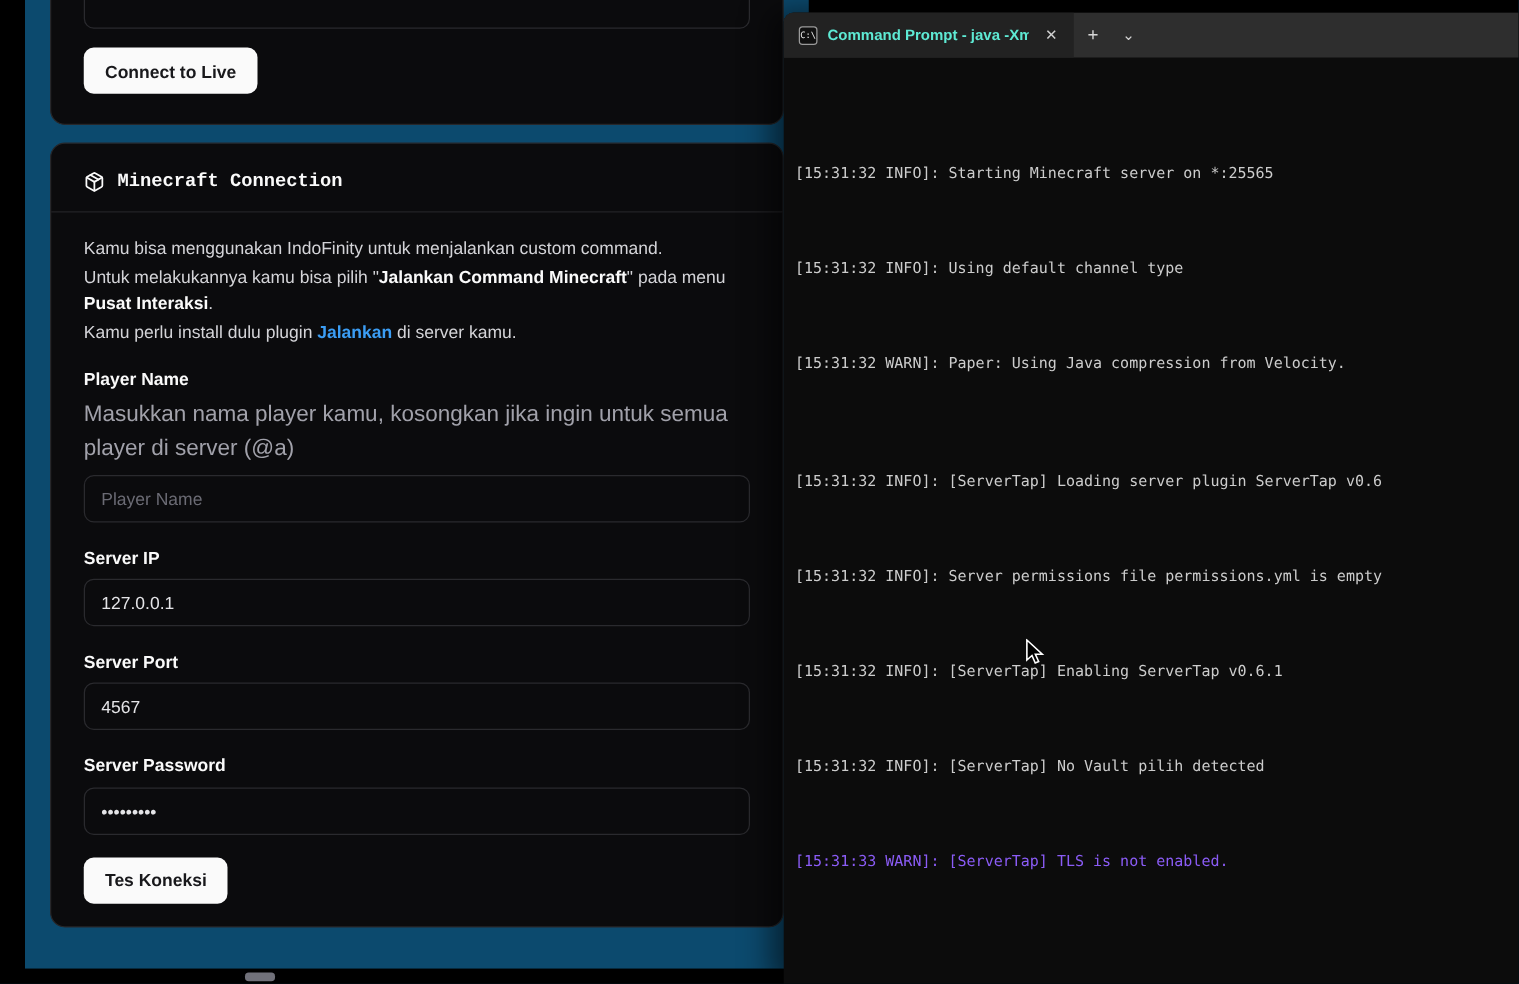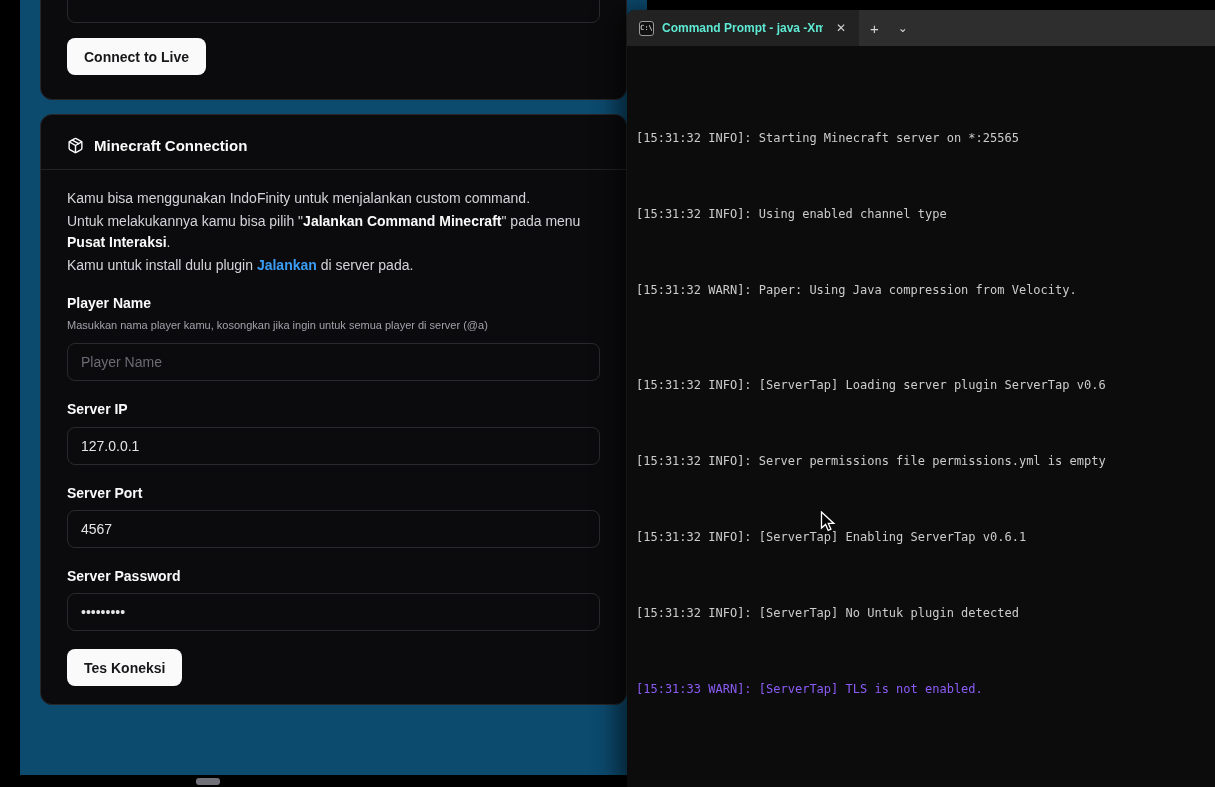--- a/index.html
+++ b/index.html
@@ -33,32 +33,32 @@
     background:#fafafa; color:#18181b;
     border:none; border-radius:8px;
     font-family:inherit; font-size:14px; font-weight:700;
     height:37px; padding:0 17px; cursor:pointer;
   }
   .card-mc { margin-top:14px; }
   .mc-header {
     display:flex; align-items:flex-start; gap:10px;
     padding:22px 26px 15px;
     border-bottom:1px solid #232326;
-    color:#fafafa; font-weight:700; font-size:15px;
+    color:#fafafa; font-weight:700; font-size:15px;font-family:Liberation Mono, monospace;
   }
   .mc-header svg { flex:0 0 auto; }
   .mc-body { padding:18px 26px 18px; font-size:14px; line-height:1.45; }
   .desc { color:#d4d4d8; margin-bottom:3px; }
   .desc b { color:#fafafa; font-weight:700; }
   .link { color:#3b9df4; font-weight:700; text-decoration:none; cursor:pointer; }
   .field-label {
     display:block; color:#fafafa; font-weight:700; font-size:14px;
     margin:18px 0 7px;
   }
-  .field-hint { color:#a1a1aa; font-size:11px; margin:-2px 0 9px; }
+  .field-hint { color:#a1a1aa; font-size:18px; margin:-2px 0 9px; }
   .text-input {
     width:100%; height:38px;
     background:transparent;
     border:1px solid #2a2a2e; border-radius:8px;
     color:#e4e4e7; font-family:inherit; font-size:14px;
     padding:0 13px; outline:none;
   }
   .text-input::placeholder { color:#6b6b74; }
   .mc-body .btn-white { margin-top:18px; }
 
@@ -144,21 +144,21 @@
         <path d="m7.5 4.27 9 5.15"></path>
         <path d="M21 8a2 2 0 0 0-1-1.73l-7-4a2 2 0 0 0-2 0l-7 4A2 2 0 0 0 3 8v8a2 2 0 0 0 1 1.73l7 4a2 2 0 0 0 2 0l7-4A2 2 0 0 0 21 16Z"></path>
         <path d="m3.3 7 8.7 5 8.7-5"></path>
         <path d="M12 22V12"></path>
       </svg>
       <span>Minecraft Connection</span>
     </div>
     <div class="mc-body">
       <p class="desc">Kamu bisa menggunakan IndoFinity untuk menjalankan custom command.</p>
       <p class="desc"><span>Untuk melakukannya kamu bisa pilih "</span><b>Jalankan Command Minecraft</b><span>" pada menu </span><b>Pusat Interaksi</b><span>.</span></p>
-      <p class="desc"><span>Kamu untuk install dulu plugin </span><a class="link">Jalankan</a><span> di server pada.</span></p>
+      <p class="desc"><span>Kamu perlu install dulu plugin </span><a class="link">Jalankan</a><span> di server kamu.</span></p>
 
       <label class="field-label">Player Name</label>
       <p class="field-hint">Masukkan nama player kamu, kosongkan jika ingin untuk semua player di server (@a)</p>
       <input class="text-input" type="text" placeholder="Player Name" style="">
 
       <label class="field-label">Server IP</label>
       <input class="text-input" type="text" value="127.0.0.1" style="">
 
       <label class="field-label">Server Port</label>
       <input class="text-input" type="text" value="4567" style="">
@@ -184,32 +184,32 @@
       <button class="tab-close">✕</button>
     </div>
     <button class="tabbar-btn">+</button>
     <button class="tabbar-btn chev">⌄</button>
   </div>
   <div class="term-body">
     
   
       <div class="term-line info">[15:31:32 INFO]: Starting Minecraft server on *:25565</div>
     
-      <div class="term-line info">[15:31:32 INFO]: Using enabled channel type</div>
+      <div class="term-line info">[15:31:32 INFO]: Using default channel type</div>
     
       <div class="term-line info">[15:31:32 WARN]: Paper: Using Java compression from Velocity.</div>
     
     
       <div class="term-line info">[15:31:32 INFO]: [ServerTap] Loading server plugin ServerTap v0.6</div>
     
       <div class="term-line info">[15:31:32 INFO]: Server permissions file permissions.yml is empty</div>
     
       <div class="term-line info">[15:31:32 INFO]: [ServerTap] Enabling ServerTap v0.6.1</div>
     
-      <div class="term-line info">[15:31:32 INFO]: [ServerTap] No Untuk plugin detected</div>
+      <div class="term-line info">[15:31:32 INFO]: [ServerTap] No Vault pilih detected</div>
     
       <div class="term-line warn">[15:31:33 WARN]: [ServerTap] TLS is not enabled.</div>
     
       
     
       
     
       
     
       

